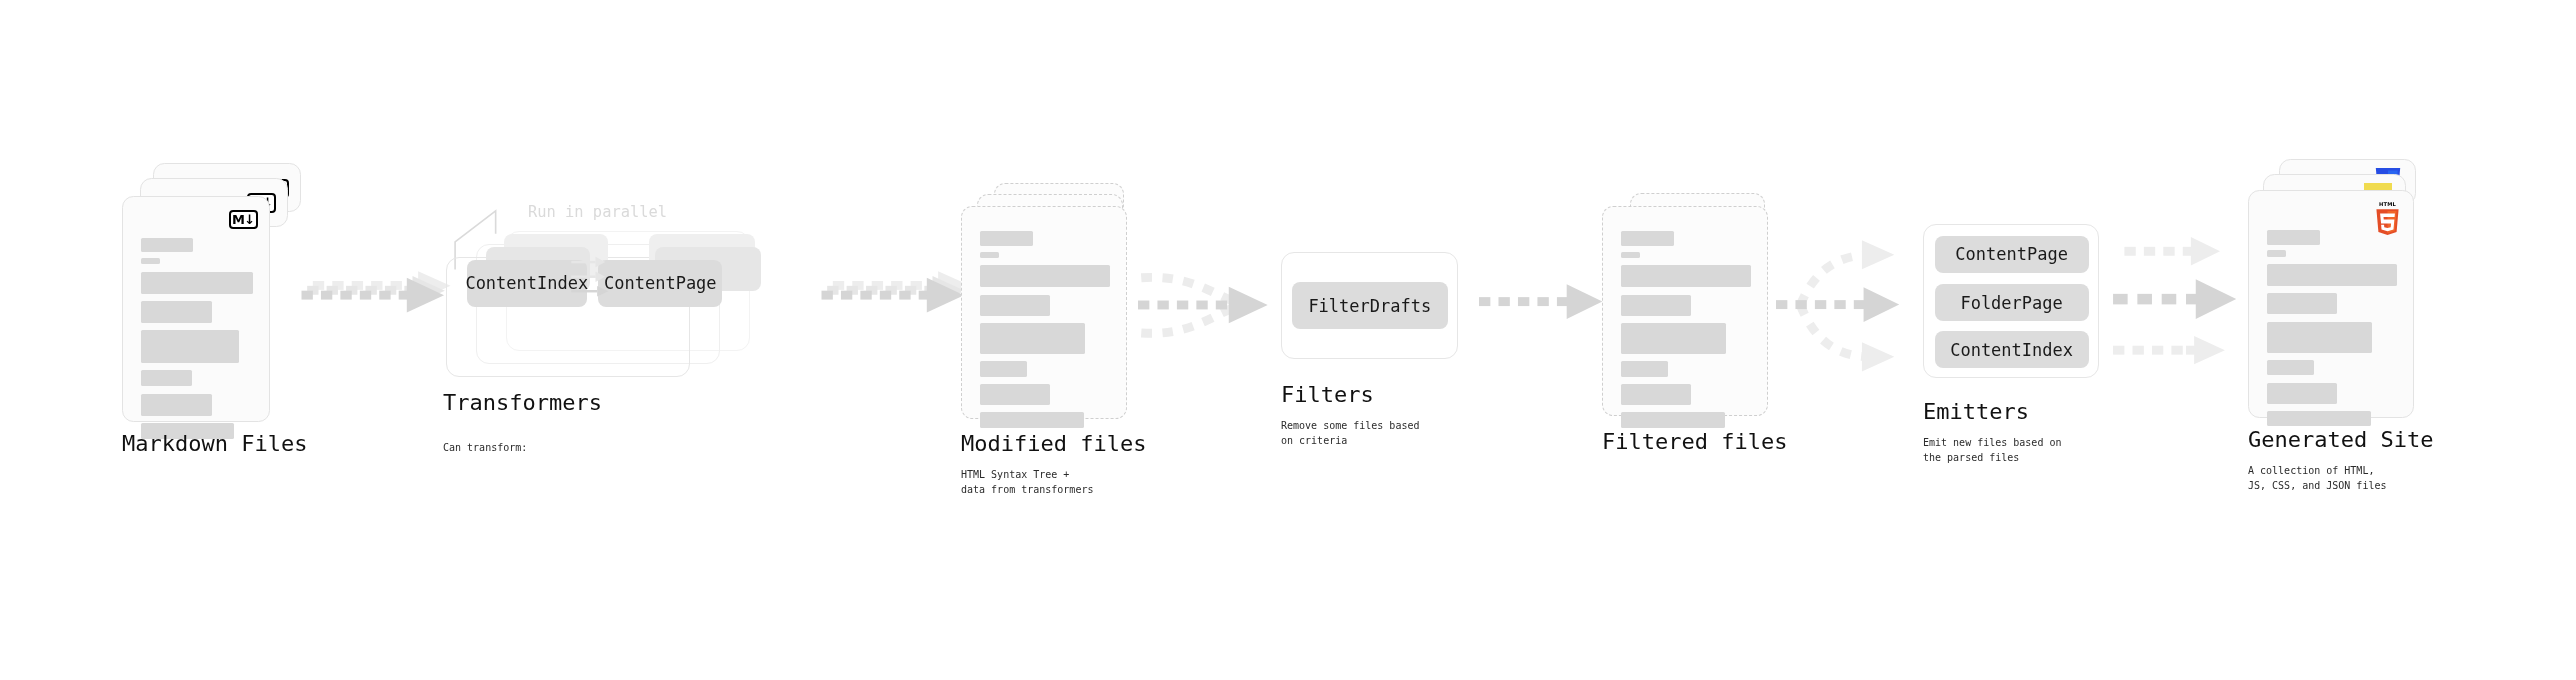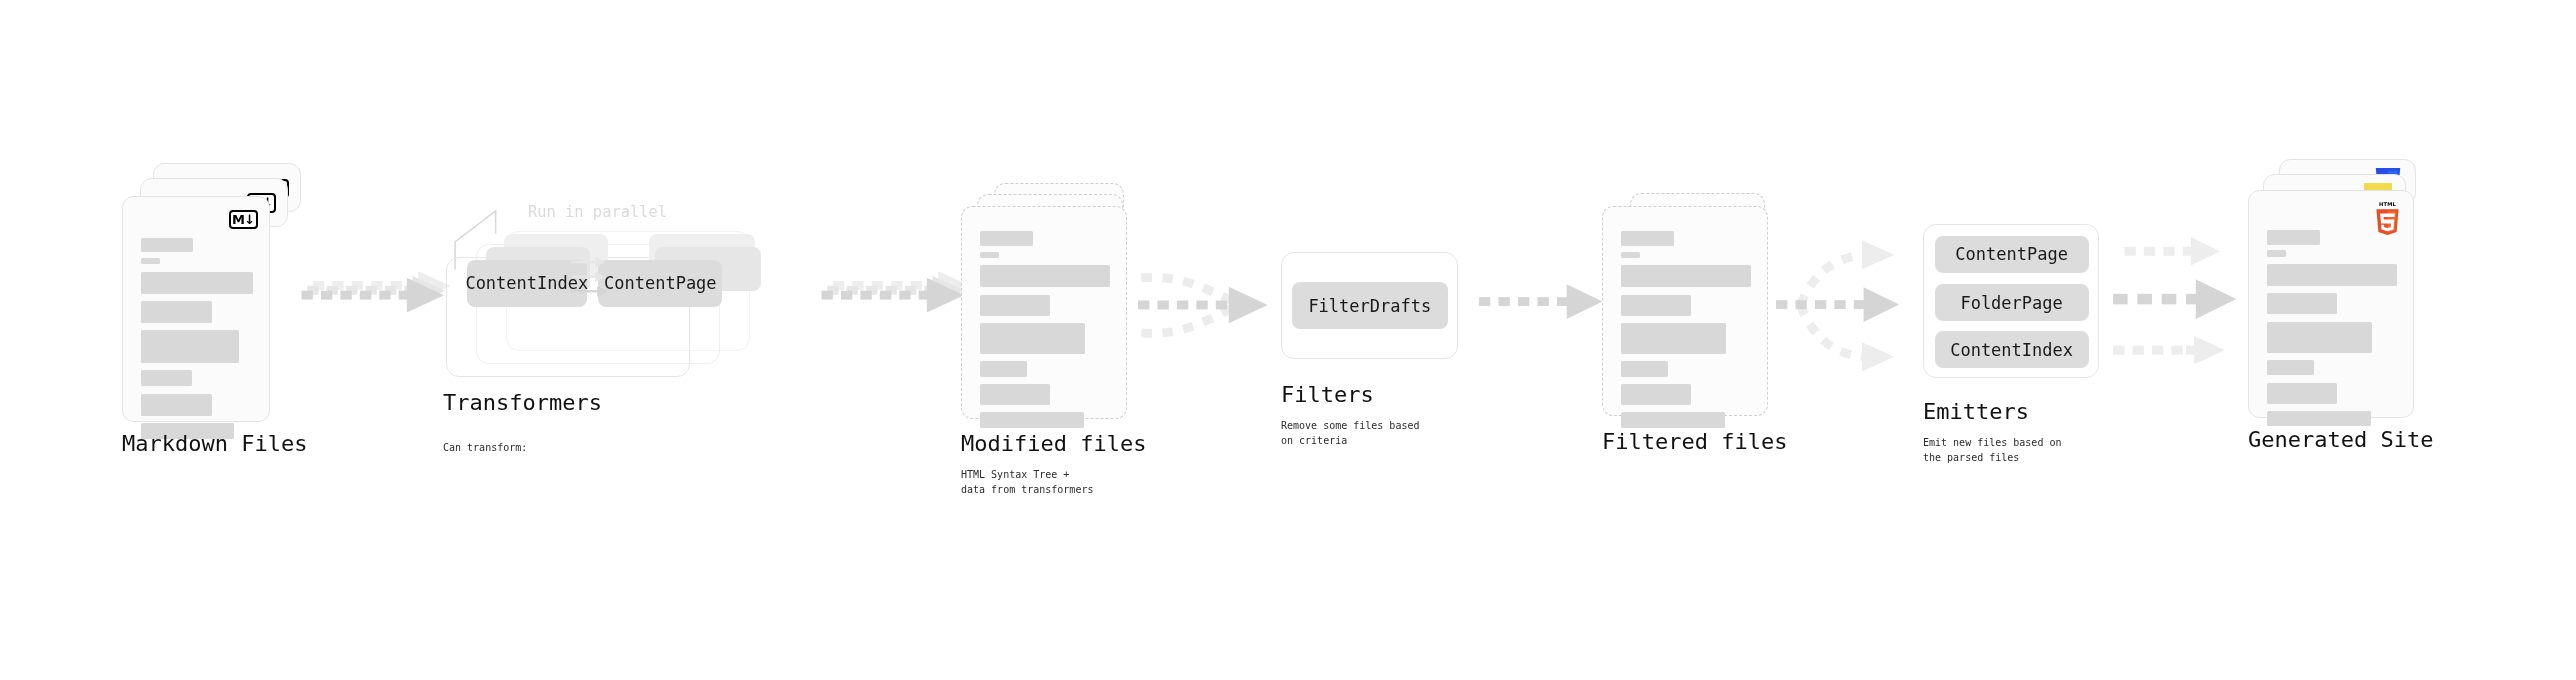--- a/index.html
+++ b/index.html
@@ -406,17 +406,19 @@
           <div class="ln" style="width:81%; height:31px;"></div>
           <div class="ln" style="width:36%; height:15.4px;"></div>
           <div class="ln" style="width:54%; height:21px;"></div>
           <div class="ln" style="width:80%; height:15.4px;"></div>
         </div>
       </div>
     </div>
 
     <div class="caption" style="left:0px; top:268px;">
       <div class="cap-title">Generated Site</div>
+      <div class="cap-sub">A collection of HTML,
+JS, CSS, and JSON files</div>
     </div>
   </div>
 
 </div>
 
 
 </body></html>

